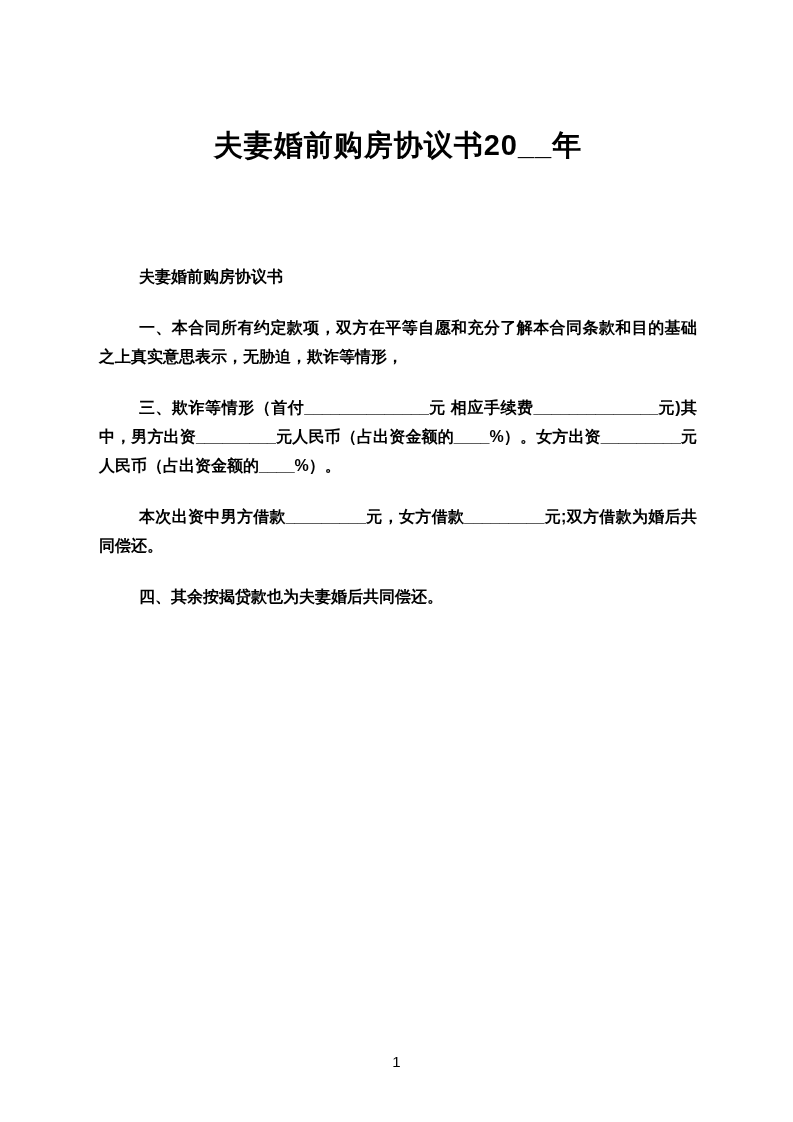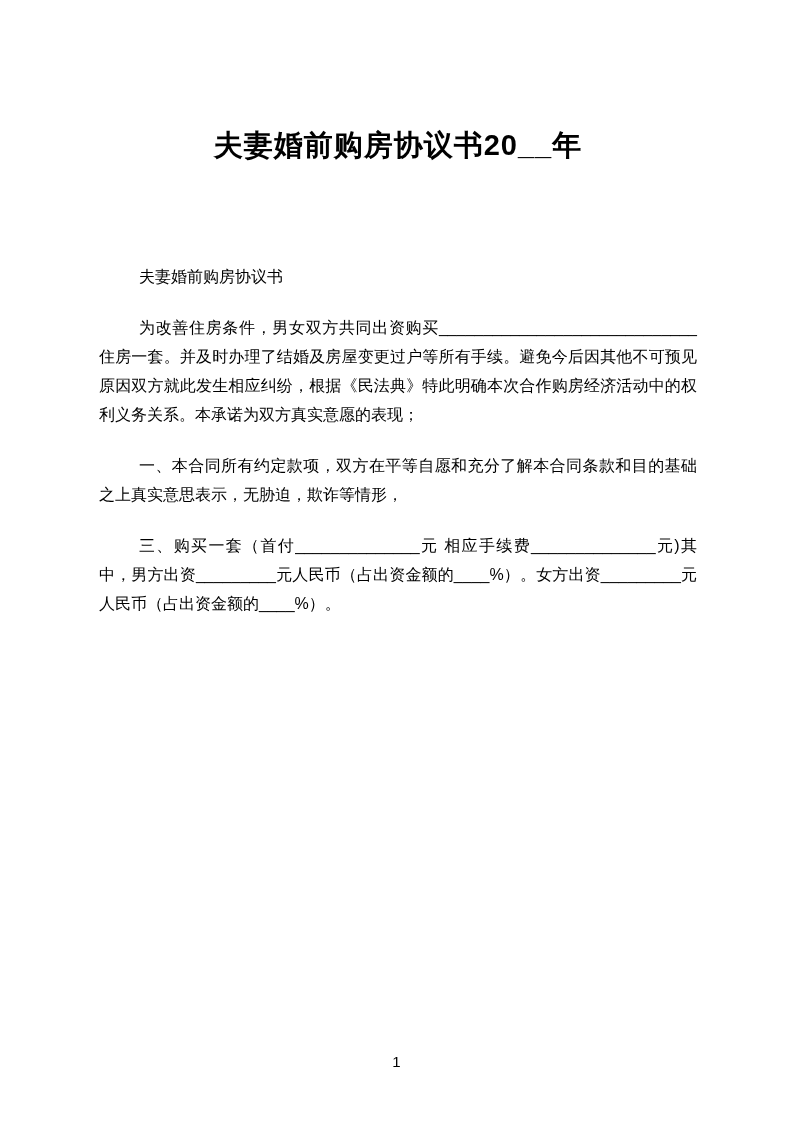--- a/index.html
+++ b/index.html
@@ -26,21 +26,21 @@
       text-align: center;
       font-size: 29px;
       line-height: 34px;
       font-weight: bold;
       margin: 0 0 100px 0;
       letter-spacing: 1px;
     }
     .doc-body {
       font-size: 16px;
       line-height: 29px;
-      font-weight: normal;
+      font-weight: bold;
     }
     .para {
       margin: 0 0 22px 0;
       text-indent: 40px;
       text-align: justify;
       word-break: break-all;
       overflow-wrap: break-word;
     }
     .page-number {
       position: absolute;
@@ -59,26 +59,27 @@
 <div class="page">
 
   <h1 class="doc-title">夫妻婚前购房协议书20__年</h1>
 
   <div class="doc-body">
 
     <p class="para">夫妻婚前购房协议书</p>
 
 
 
-    <p class="para">为改善住房条件，男女双方共同出资购买_____________________________住房一套。并及时办理了结婚及房屋变更过户等所有手续。避免今后因其他不可预见原因双方就此发生相应纠纷，根据《民法典》特此明确本次合作购房经济活动中的权利义务关系。本承诺为双方真实意愿的表现；</p>
 
     <p class="para">一、本合同所有约定款项，双方在平等自愿和充分了解本合同条款和目的基础之上真实意思表示，无胁迫，欺诈等情形，</p>
 
 
-    <p class="para">三、购买一套（首付______________元  相应手续费______________元)其中，男方出资_________元人民币（占出资金额的____%）。女方出资_________元人民币（占出资金额的____%）。</p>
+    <p class="para">三、欺诈等情形（首付______________元  相应手续费______________元)其中，男方出资_________元人民币（占出资金额的____%）。女方出资_________元人民币（占出资金额的____%）。</p>
 
+    <p class="para">本次出资中男方借款_________元，女方借款_________元;双方借款为婚后共同偿还。</p>
 
+    <p class="para">四、其余按揭贷款也为夫妻婚后共同偿还。</p>
 
   </div>
 
   <div class="page-number">1</div>
 
 </div>
 
 </body></html>

